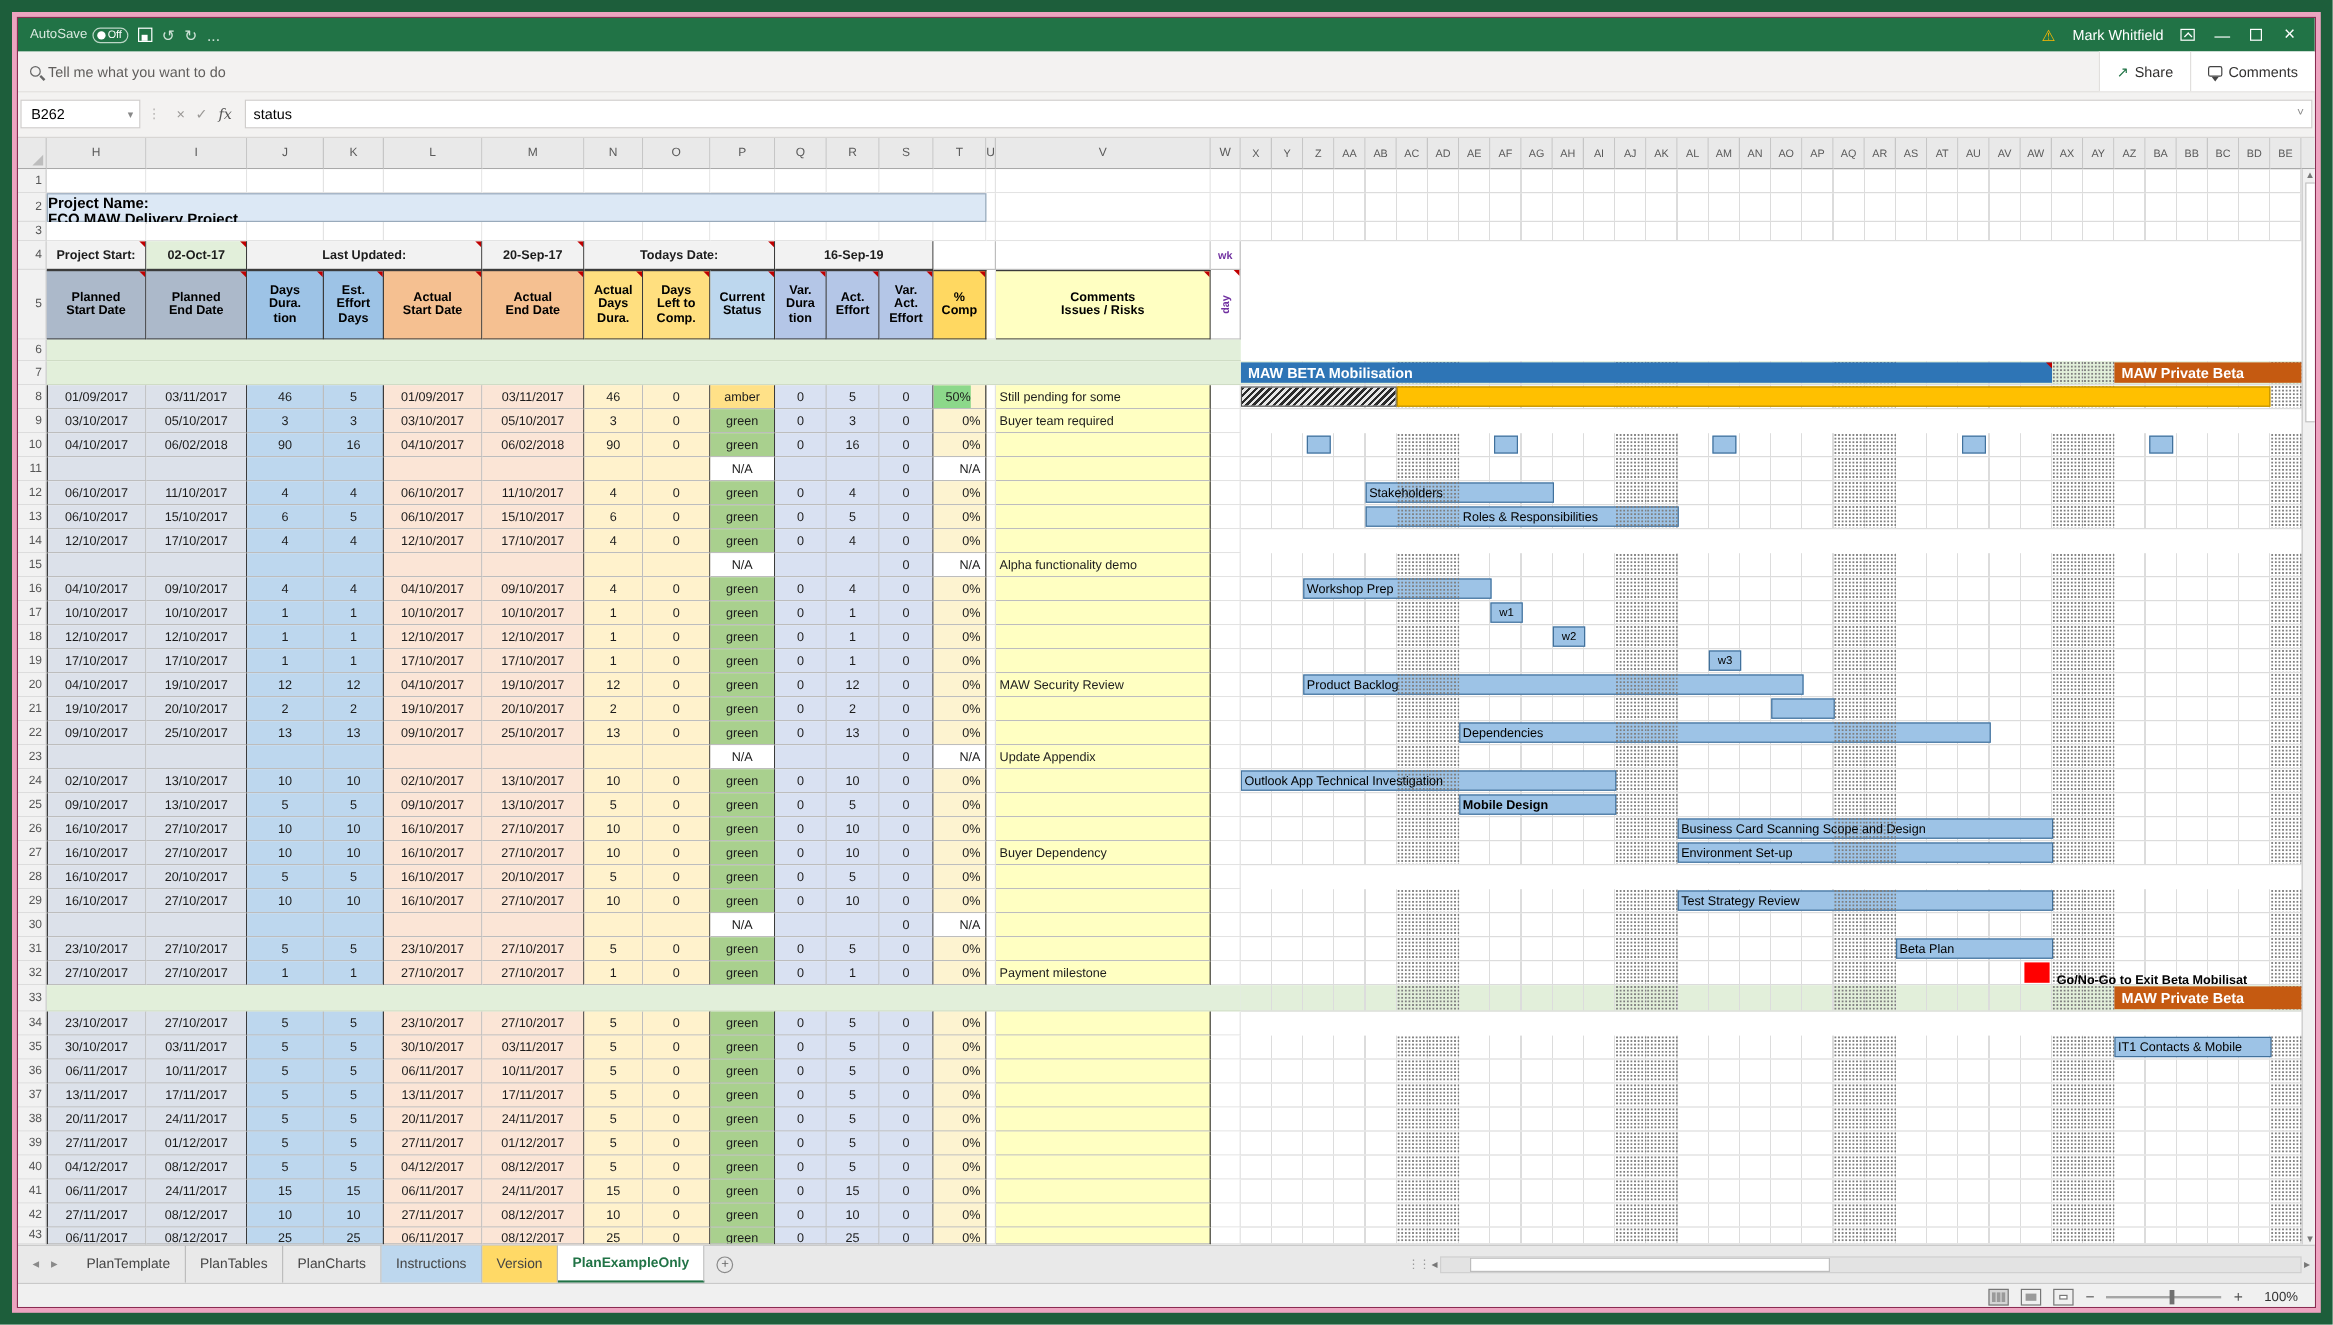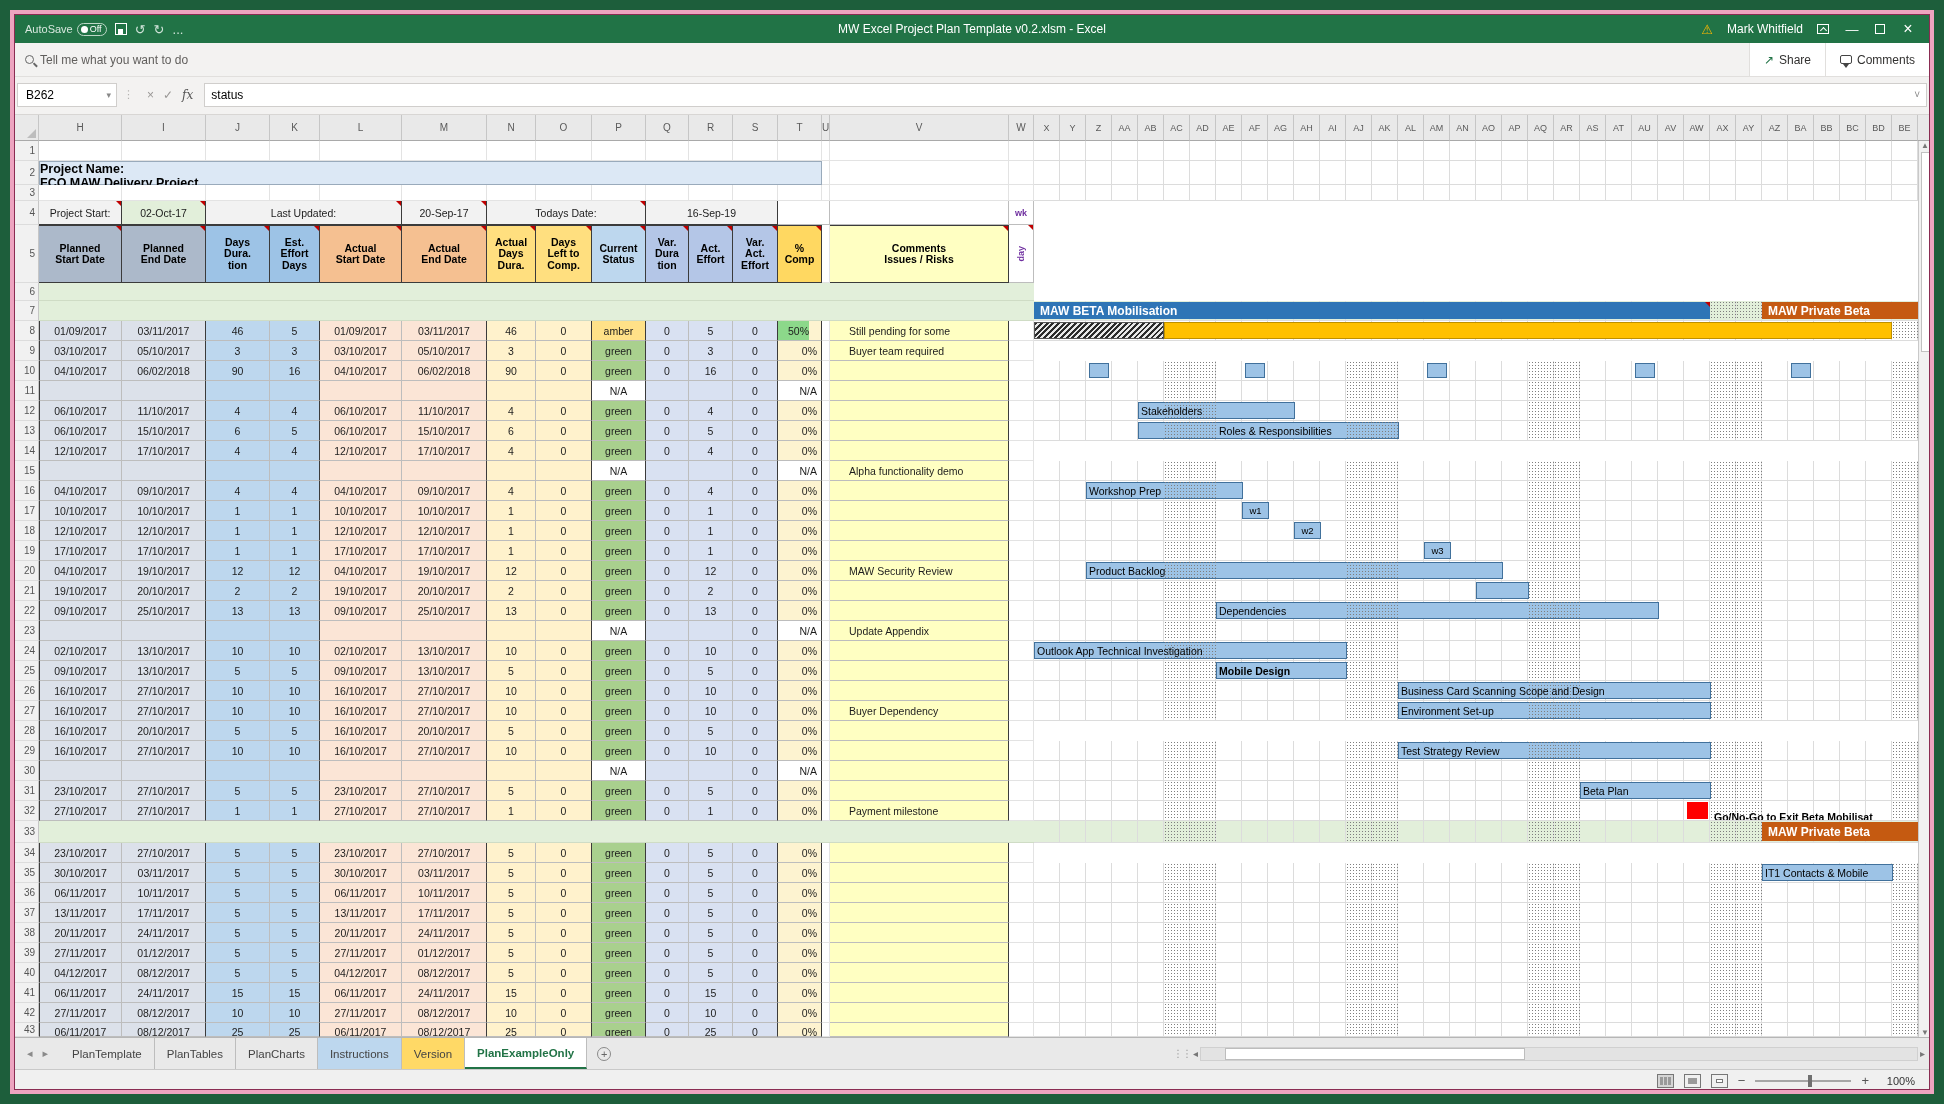--- a/index.html
+++ b/index.html
@@ -53,23 +53,23 @@
   .chcell{flex:none;border-right:1px solid #c6c6c6;border-bottom:1px solid #a9a9a9;display:flex;align-items:center;justify-content:center;font-size:10px;color:#5a5a5a;background:#e9e9e9;overflow:hidden}
   .corner{flex:none;width:24px;border-right:1px solid #c6c6c6;border-bottom:1px solid #a9a9a9;position:relative;background:#e9e9e9}
   .corner::after{content:"";position:absolute;right:2px;bottom:2px;border-left:9px solid transparent;border-bottom:9px solid #bdbdbd}
   #grid{width:1903px}
   .row{display:flex;flex:none;position:relative}
   .gut{flex:none;width:24px;background:#f1f1f1;border-right:1px solid #c6c6c6;border-bottom:1px solid #dcdcdc;font-size:10px;color:#555;display:flex;align-items:center;justify-content:flex-end;padding-right:3px;overflow:hidden}
   .cell{flex:none;border-right:1px solid #bdbdbd;border-bottom:1px solid #bdbdbd;font-size:10.5px;color:#1c1c1c;display:flex;align-items:center;justify-content:center;overflow:hidden;position:relative;background:#fff}
   .ecell{flex:none;border-right:1px solid #e3e3e3;border-bottom:1px solid #e3e3e3;background:#fff}
   .darkR{border-right:1px solid #3b3b3b}
   .darkL{border-left:1px solid #3b3b3b}
-  .left{justify-content:flex-start;padding-left:19px}
+  .left{justify-content:flex-start;padding-left:3px}
   .right{justify-content:flex-end;padding-right:4px}
-  .bold{font-weight:normal}
+  .bold{font-weight:bold}
   .flag{position:absolute;top:0;right:0;width:0;height:0;border-top:5px solid #c00000;border-left:5px solid transparent;z-index:6}
   .hcell{flex:none;border:1px solid #3b3b3b;border-left:none;font-size:10.5px;font-weight:bold;line-height:1.08;text-align:center;display:flex;align-items:center;justify-content:center;overflow:hidden;position:relative;padding:1px;white-space:pre-line}
   .pband{flex:none;width:783px;background:#dce8f5;border:1px solid #9ab;position:relative;font-weight:bold;font-size:12.5px}
   .greenband{flex:none;background:#e2efda;border-bottom:1px solid #cfdcc5}
   .vtext{writing-mode:vertical-rl;transform:rotate(180deg);font-weight:bold;font-size:9.5px;letter-spacing:0}
   .purple{color:#7030a0;font-weight:bold;font-size:9px}
 
   
   .gantt{flex:none;width:884px;position:relative;border-bottom:1px solid #dcdcdc;background-image:repeating-linear-gradient(to right,transparent 0 25px,#dcdcdc 25px 26px);overflow:hidden}
   .gantt.green{background-color:#e2efda}
@@ -132,21 +132,20 @@
         <span class="as-pill">
                 <span class="as-dot"></span>
                 <span>Off</span>
               </span>
       </span>
       <span class="floppy"></span>
       <span class="tbicon">↺</span>
       <span class="tbicon">↻</span>
       <span class="tbicon">...</span>
     </div>
-    <div class="tb-title">MW Excel Project Plan Template v0.2.xlsm  -  Excel</div>
     <div class="tb-right">
       <span class="warn">⚠</span>
       <span>Mark Whitfield</span>
       <span class="ribopt">
               <span class="chev"></span>
             </span>
       <span class="winbtn">—</span>
       <span class="restore"></span>
       <span class="winbtn" style="font-size:16px">×</span>
     </div>

